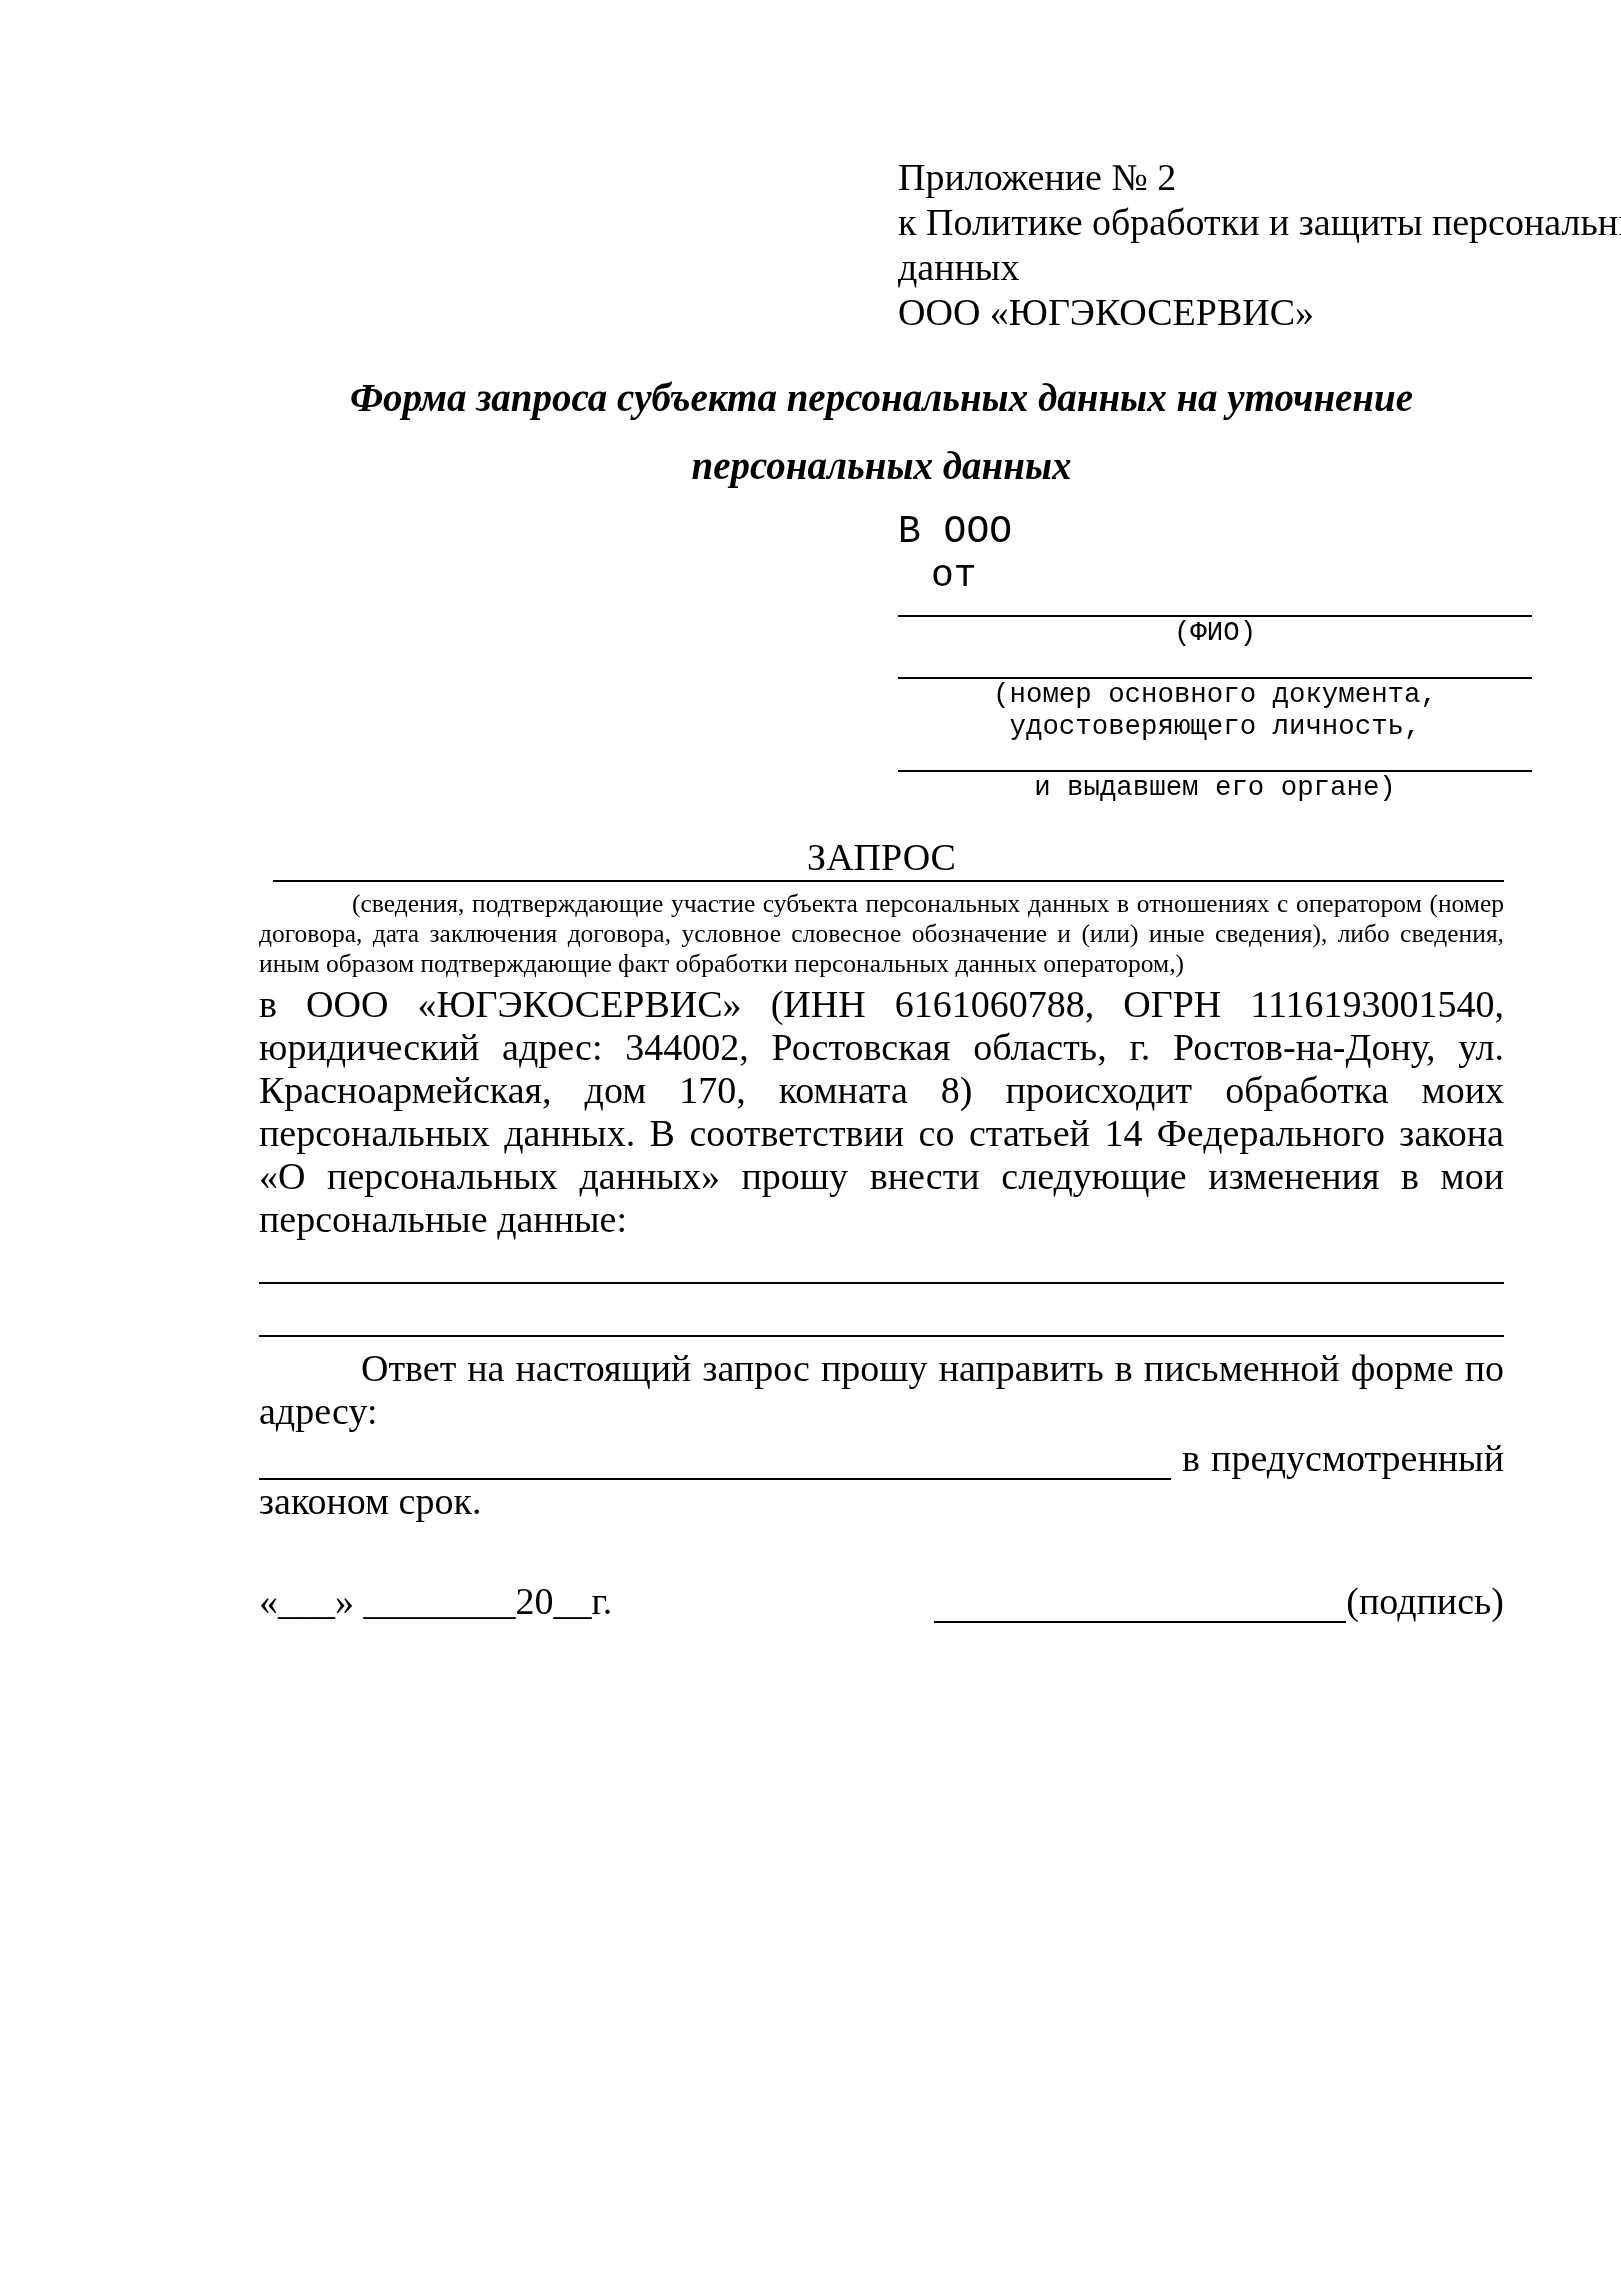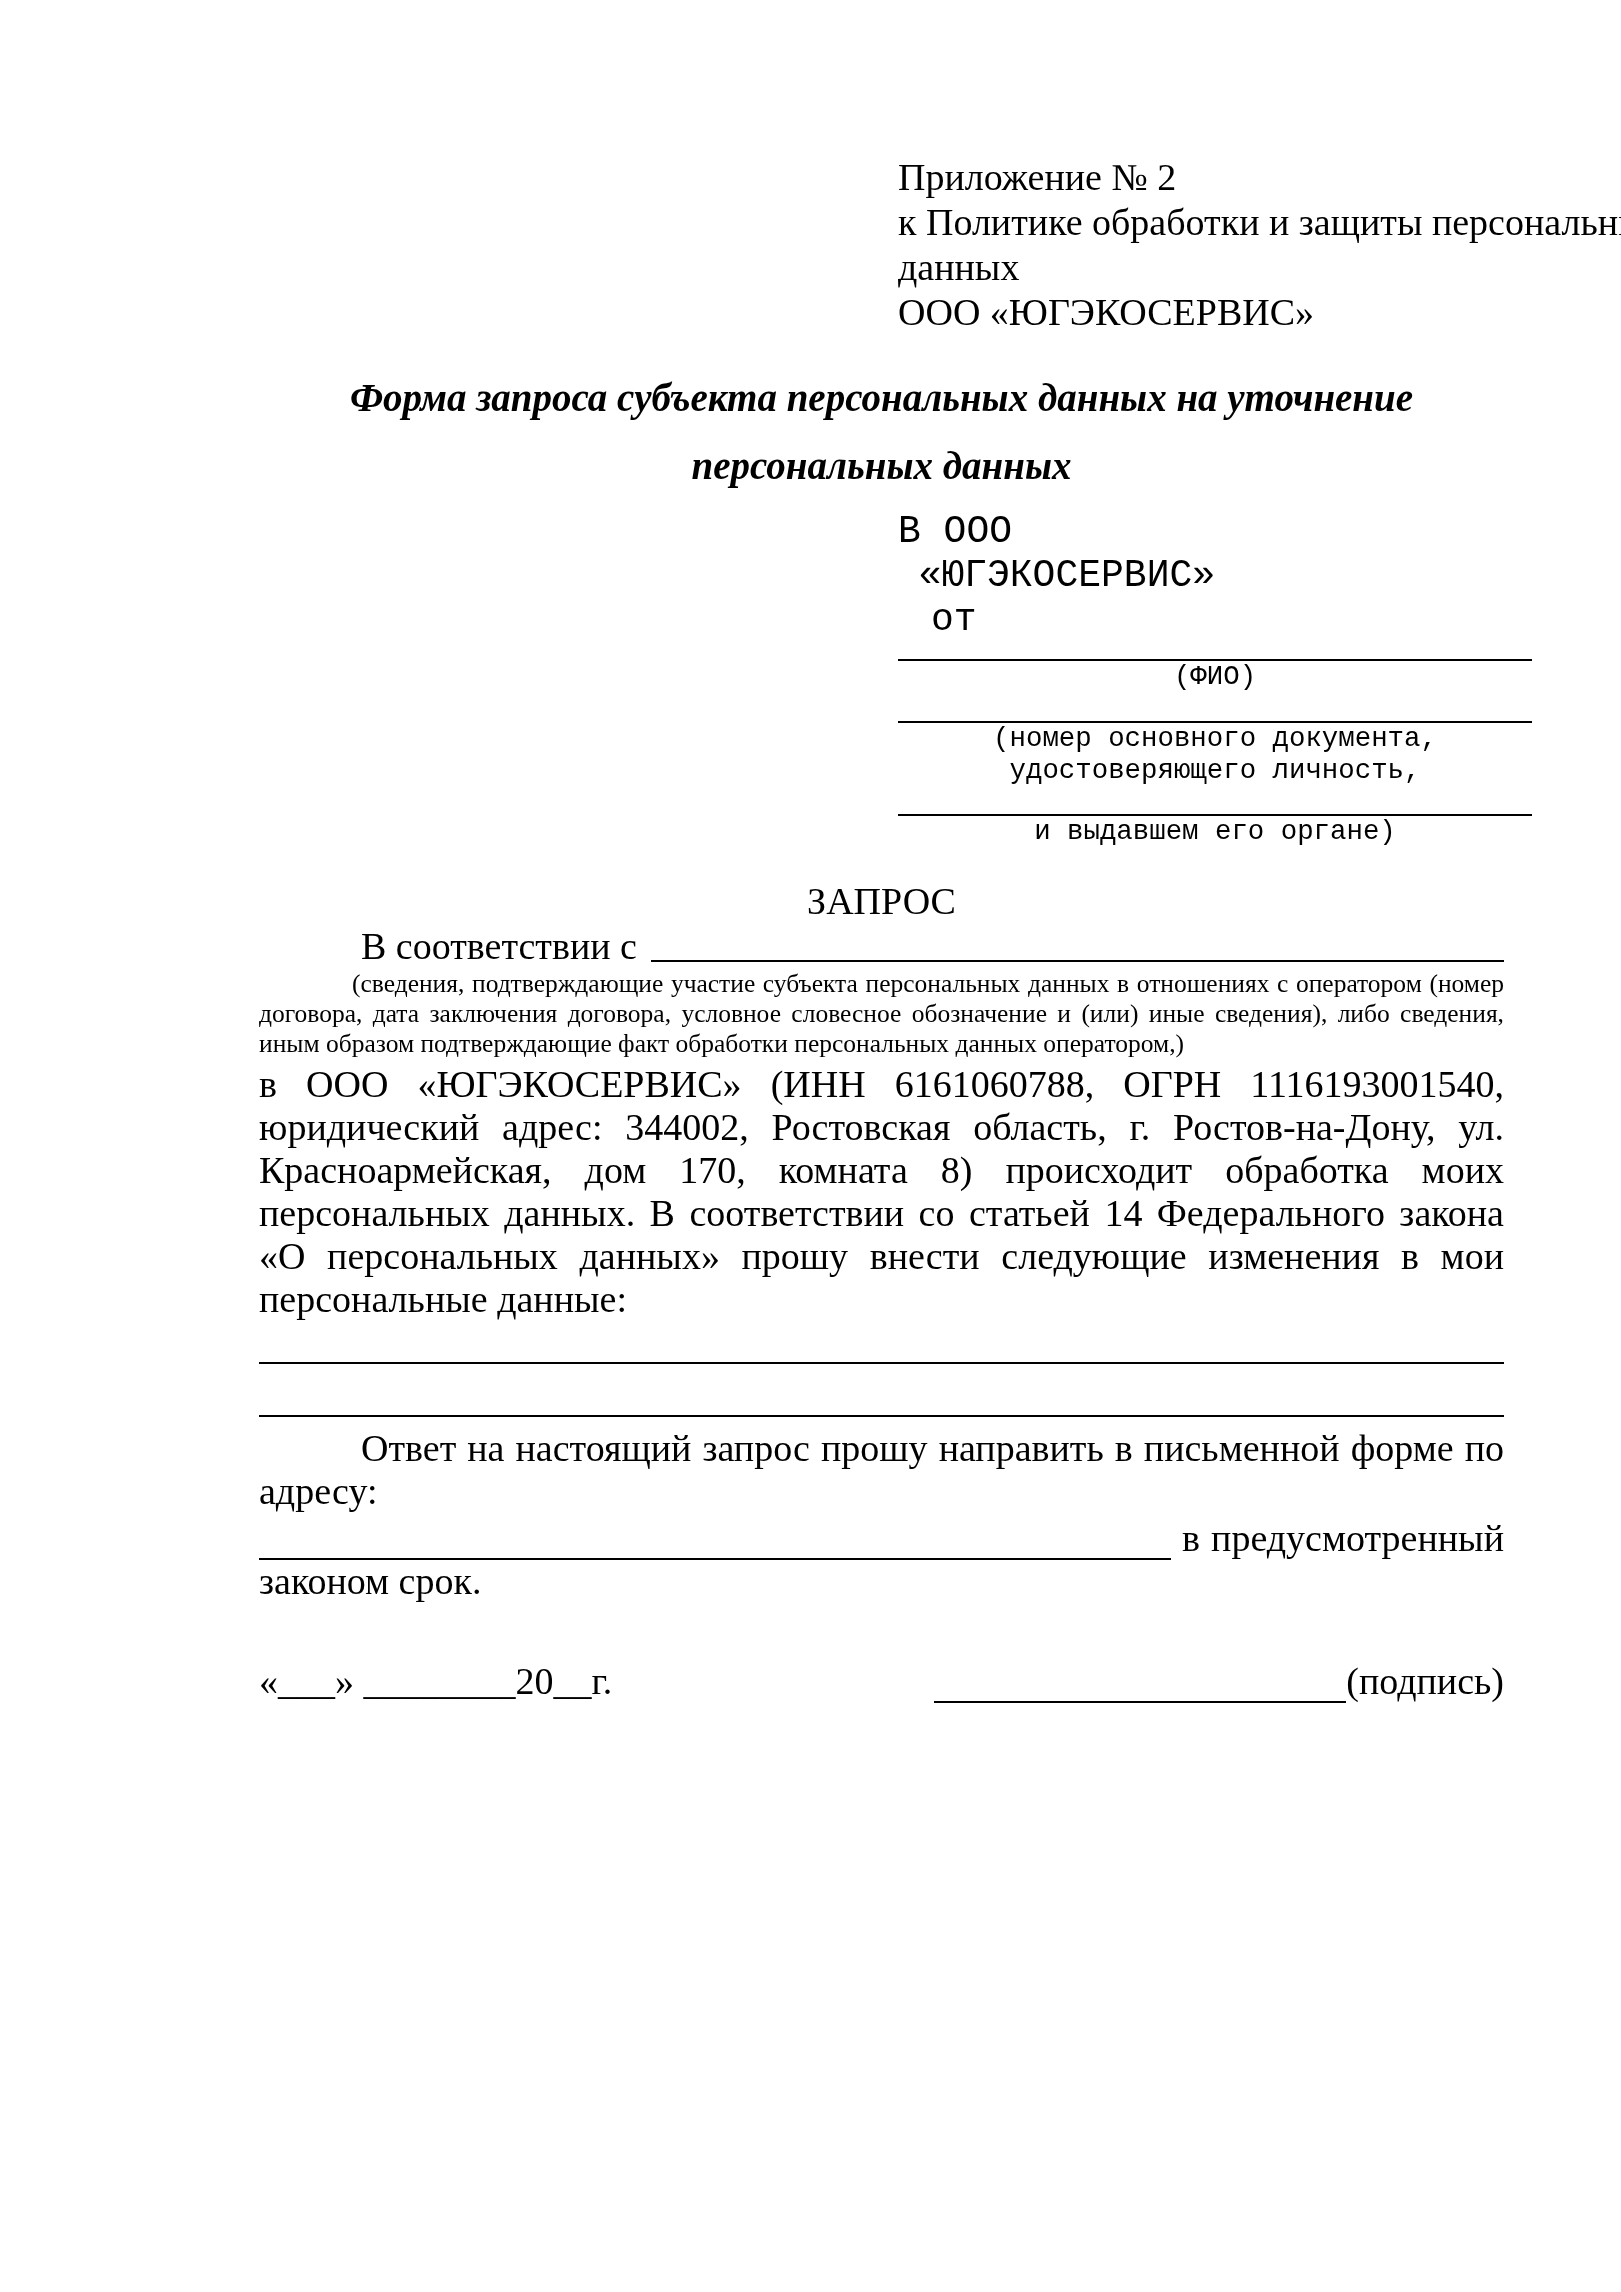--- a/index.html
+++ b/index.html
@@ -95,41 +95,39 @@
     <div>Приложение № 2</div>
     <div>к Политике обработки и защиты персональных</div>
     <div>данных</div>
     <div>ООО «ЮГЭКОСЕРВИС»</div>
   </div>
 
   <div class="title">Форма запроса субъекта персональных данных на уточнение персональных данных</div>
 
   <div class="addressee">
     <div class="addr-line">В ООО</div>
-    <div class="addr-line l2">«ЮГЭКОСЕРВИС»</div>
     <div class="addr-line l3">от</div>
 
     <div class="field">
       <div class="blank-line h18"></div>
       <div class="caption">(ФИО)</div>
     </div>
     <div class="field">
       <div class="blank-line h28"></div>
       <div class="caption">(номер основного документа, удостоверяющего личность,</div>
     </div>
     <div class="field">
       <div class="blank-line h28"></div>
       <div class="caption">и выдавшем его органе)</div>
     </div>
   </div>
 
   <div class="zapros">ЗАПРОС</div>
 
   <div class="accordance">
-    <span class="label">В соответствии с</span>
     <span class="fill"></span>
   </div>
 
   <div class="note">(сведения, подтверждающие участие субъекта персональных данных в отношениях с оператором (номер договора, дата заключения договора, условное словесное обозначение и (или) иные сведения), либо сведения, иным образом подтверждающие факт обработки персональных данных оператором,)</div>
 
   <div class="para">в ООО «ЮГЭКОСЕРВИС» (ИНН 6161060788, ОГРН 1116193001540, юридический адрес: 344002, Ростовская область, г. Ростов-на-Дону, ул. Красноармейская, дом 170, комната 8) происходит обработка моих персональных данных. В соответствии со статьей 14 Федерального закона «О персональных данных» прошу внести следующие изменения в мои персональные данные:</div>
 
   <div class="blank-row-a"></div>
   <div class="blank-row-b"></div>
 

